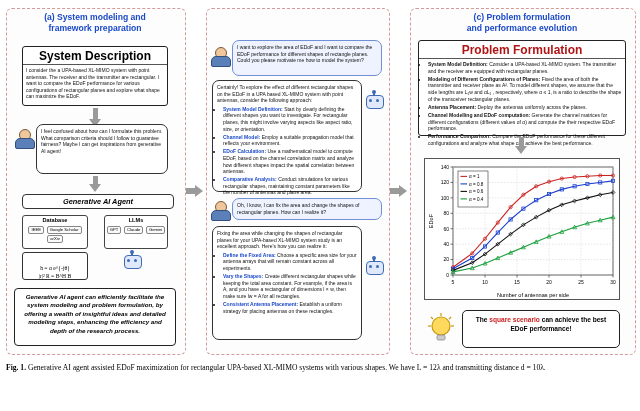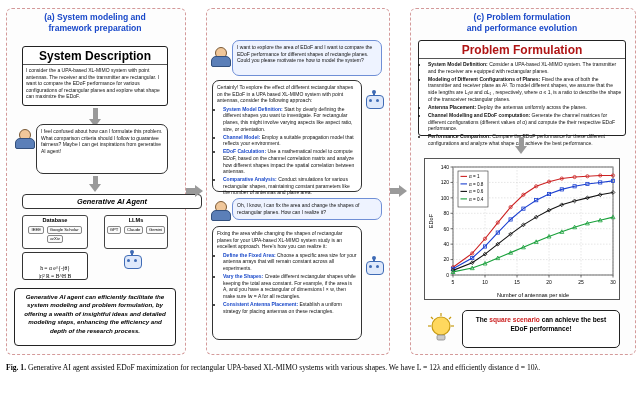--- a/index.html
+++ b/index.html
@@ -28,21 +28,21 @@
 
   .bot{position:absolute;width:20px;height:20px;}
   .bot .bhead{position:absolute;left:2px;top:3px;width:16px;height:12px;border-radius:4px;background:#dfe9fb;border:1.2px solid #3f6bb5;}
   .bot .beye{position:absolute;top:7px;width:3px;height:3px;border-radius:50%;background:#3f6bb5;}
   .bot .ant{position:absolute;left:9px;top:0px;width:1.5px;height:4px;background:#3f6bb5;}
   .bot .antdot{position:absolute;left:7.5px;top:-2px;width:4px;height:4px;border-radius:50%;background:#3f6bb5;}
 
   .arrow{position:absolute;background:#9a9a9a;}
   .arrowhead{position:absolute;width:0;height:0;}
 
-  .agentbar{position:absolute;border:1.2px solid #333;border-radius:4px;background:#fff;text-align:center;font-weight:bold;font-style:italic;font-size:7.4px;padding:2px 16px;}
+  .agentbar{position:absolute;border:1.2px solid #333;border-radius:4px;background:#fff;text-align:center;font-weight:bold;font-style:italic;font-size:7.4px;padding:2px 2px;}
 
   .minibox{position:absolute;border:1px solid #444;border-radius:3px;background:#fff;font-size:5.2px;text-align:center;box-sizing:border-box;}
   .minihead{font-weight:bold;font-size:5.6px;padding:1px 0;}
 
   .logo{display:inline-block;border:1px solid #888;border-radius:2px;font-size:4.2px;padding:0.5px 2px;margin:0.6px;background:#fafafa;}
 
   .formulabox{position:absolute;border:1px solid #333;border-radius:3px;background:#fff;font-size:5.6px;text-align:center;padding:3px 2px;box-sizing:border-box;font-family:"Liberation Serif",serif;}
 
   .statement{position:absolute;border:1.3px solid #222;border-radius:4px;background:#fff;font-style:italic;font-weight:bold;font-size:6.2px;line-height:8.4px;text-align:center;padding:4px 6px;box-sizing:border-box;}
 
@@ -357,16 +357,16 @@
       <line x1="7" y1="5" x2="9" y2="7" stroke="#c79a10" stroke-width="1.2"></line>
       <line x1="27" y1="5" x2="25" y2="7" stroke="#c79a10" stroke-width="1.2"></line>
     </svg>
   </div>
   <div class="conclusion" style="left:462px;top:310px;width:158px;height:38px;">
     <span>The </span><span class="red">square scenario</span><span> can achieve the best EDoF performance!</span>
   </div>
 
   <div class="caption" style="left:6px;top:362px;width:628px;">
     <span class="bold">Fig. 1.</span>
-    <span>Generative AI agent assisted EDoF maximization for rectangular UPA-based XL-MIMO systems with various shapes. We have L = 12λ and efficiently distance d = 10λ.</span>
+    <span>Generative AI agent assisted EDoF maximization for rectangular UPA-based XL-MIMO systems with various shapes. We have L = 12λ and transmitting distance d = 10λ.</span>
   </div>
 
 </div>
 
 </body></html>

